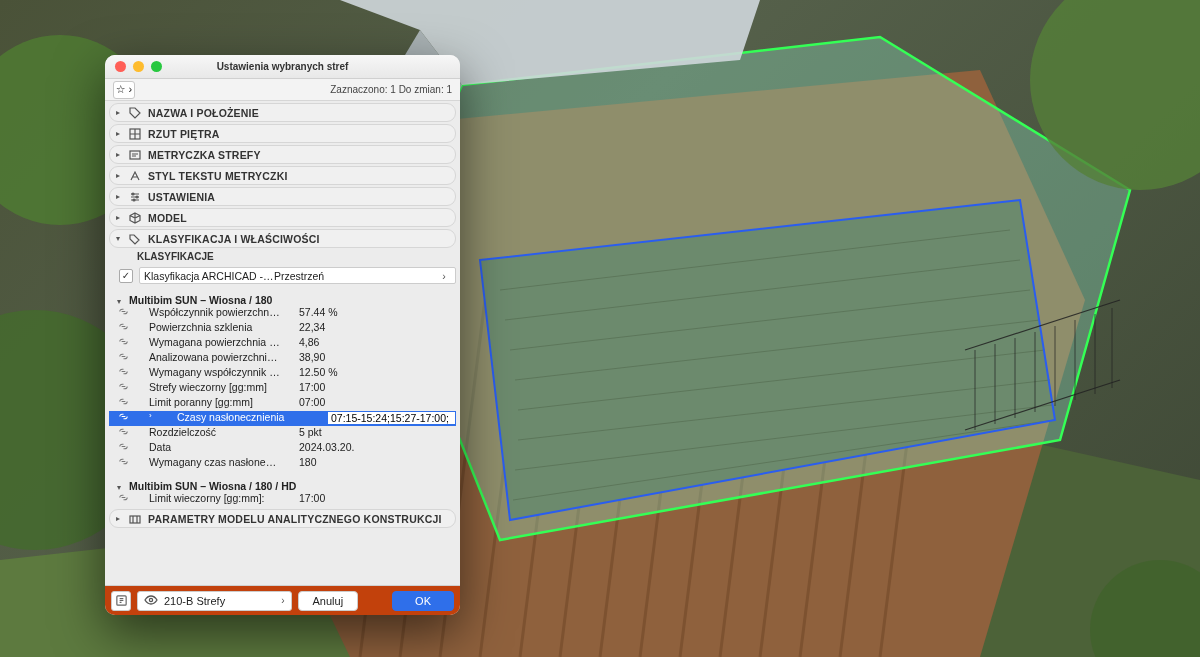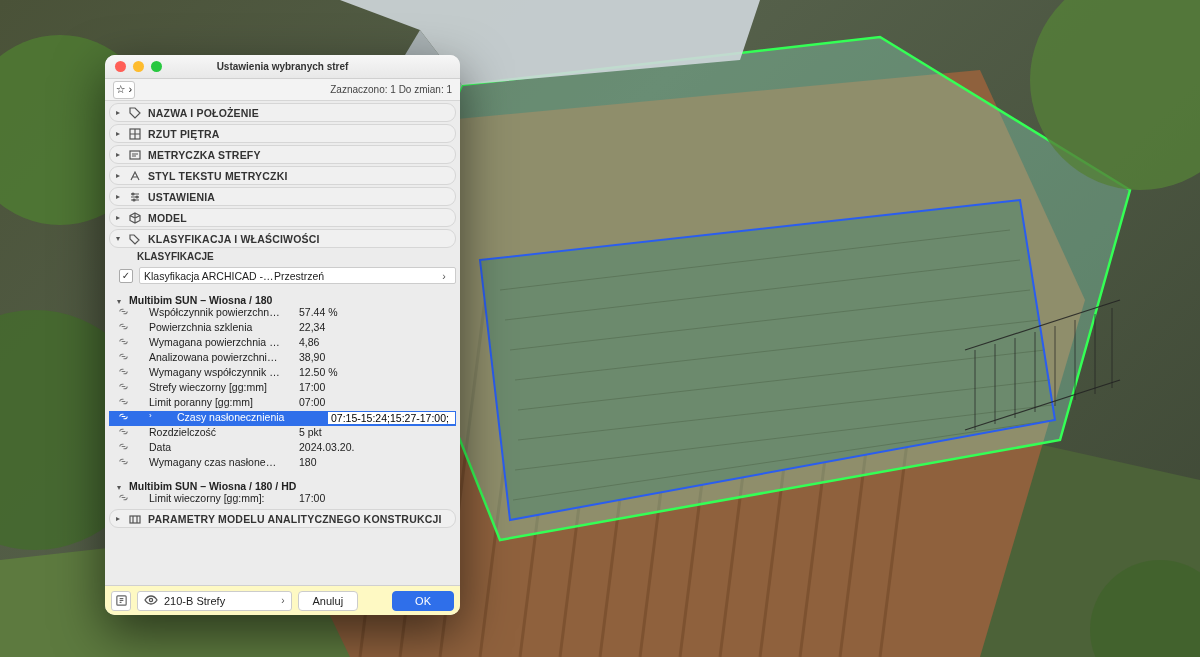--- a/index.html
+++ b/index.html
@@ -56,21 +56,21 @@
   .prow .picon{width:16px;display:flex;justify-content:center;}
   .prow .picon svg{width:13px;height:11px;fill:none;stroke:#777;stroke-width:1.1;}
   .prow .pk{flex:0 0 132px; overflow:hidden; text-overflow:ellipsis; white-space:nowrap; font-size:10.5px;}
   .prow .pv{flex:1; font-size:10.5px;}
   .prow.selected{background:#2f6fea;color:#fff;}
   .prow.selected .pv{ background:#fff; color:#000; border:1px solid #2f6fea; height:14px;
     display:flex;align-items:center; padding:0 3px;}
   .prow.selected .picon svg{stroke:#fff;}
   .prow .chev{width:10px;font-size:8px;color:#fff;}
 
-  .footer { height:30px; border-top:1px solid #d0d0d0; background:#fef9c3;
+  .footer { height:30px; border-top:1px solid #d0d0d0; background:#c2410c;
     display:flex; align-items:center; padding:0 6px; gap:6px; }
   .fav{ width:20px;height:20px;border:1px solid #ccc;border-radius:3px;background:#fff;
     display:flex;align-items:center;justify-content:center;}
   .fav svg{width:13px;height:13px;fill:none;stroke:#666;stroke-width:1.3;}
   .layer{ flex:1; height:20px; background:#fff;border:1px solid #ccc;border-radius:3px;
     display:flex;align-items:center;padding:0 6px;gap:6px;font-size:11px;}
   .layer .eye svg{width:14px;height:14px;fill:none;stroke:#555;stroke-width:1.3;}
   .layer .lmore{margin-left:auto;font-size:10px;color:#555;}
   .btn{ height:20px;border:1px solid #ccc;border-radius:4px;background:#fff;
     padding:0 14px;font-size:11px;display:flex;align-items:center;cursor:pointer;}

